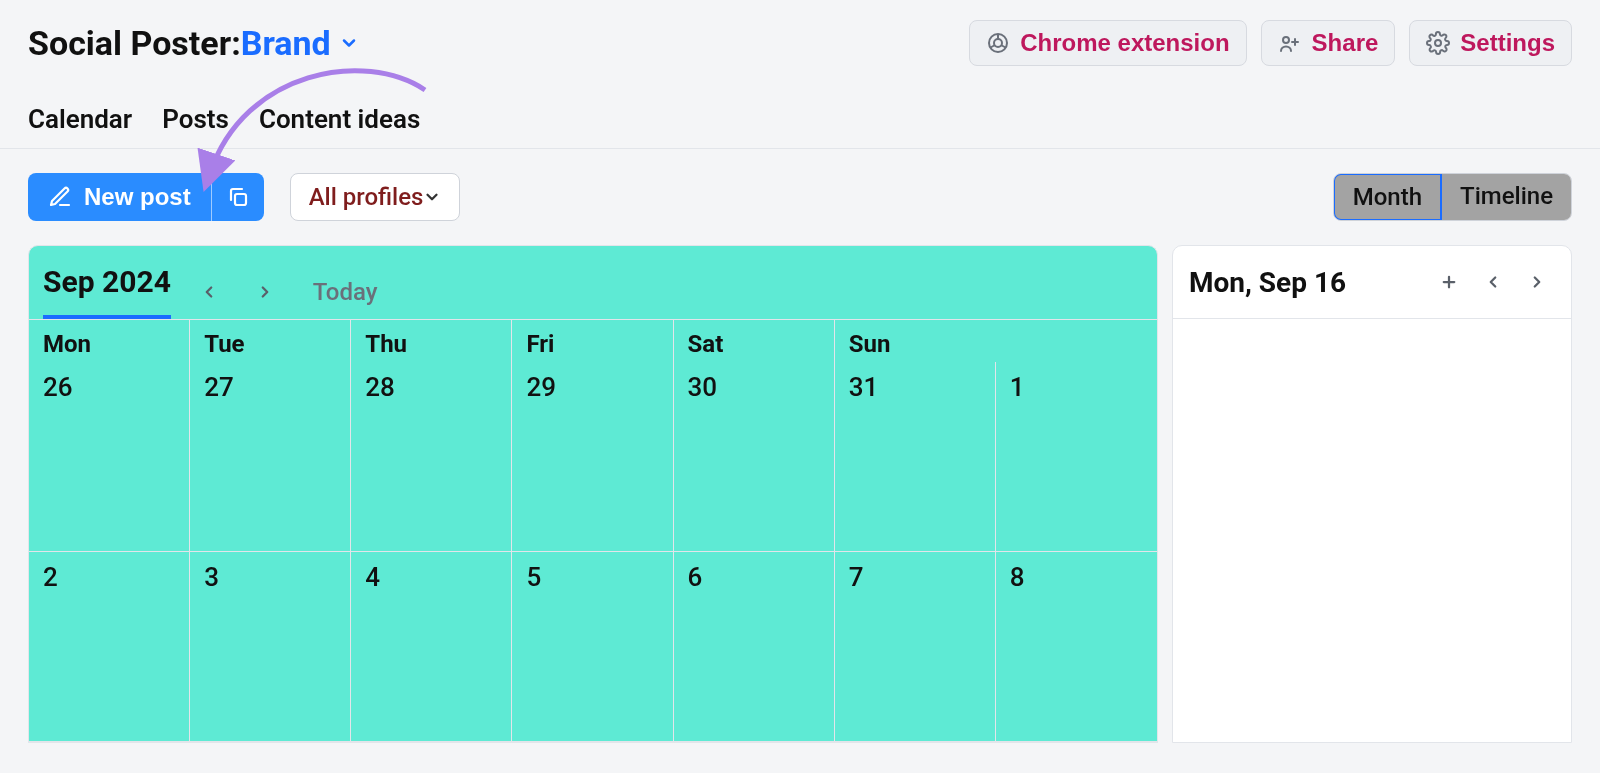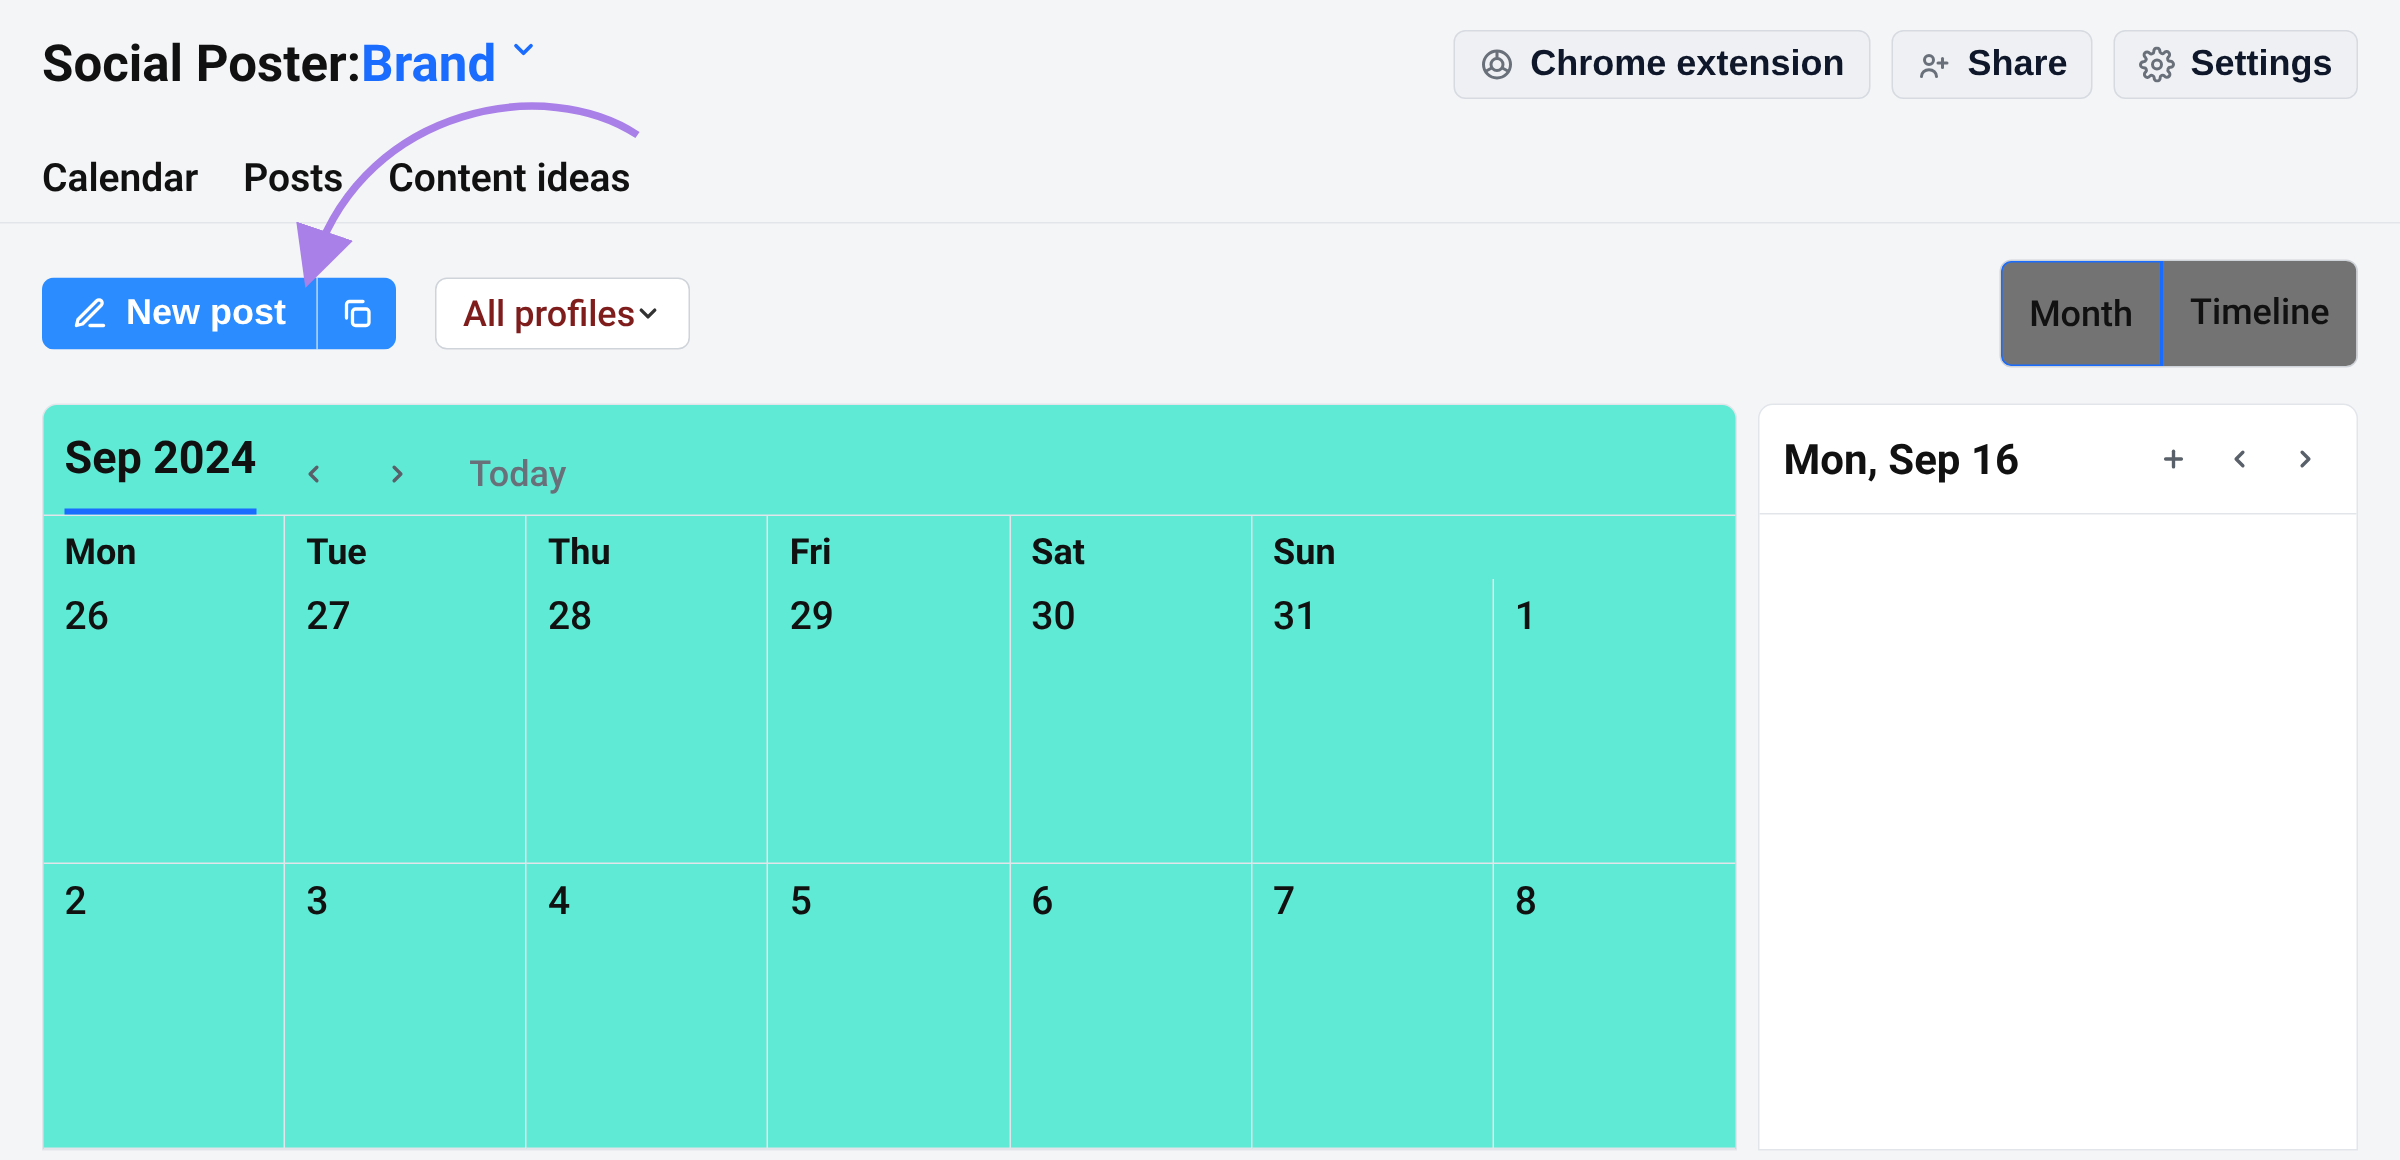--- a/index.html
+++ b/index.html
@@ -21,37 +21,38 @@
   }
   .title-group {
     display: flex;
     align-items: baseline;
     font-size: 34px;
     font-weight: 700;
   }
   .brand-dropdown {
     color: #1a6cff;
     display: inline-flex;
+    align-items: center;
     gap: 8px;
     cursor: pointer;
     font-weight: 700;
   }
   .brand-dropdown svg { display: block; }
 
   .header-buttons {
     display: flex;
     gap: 14px;
   }
   .hbtn {
     display: inline-flex;
     align-items: center;
     gap: 10px;
     background: #eef0f3;
     border: 1px solid #d7dae0;
-    color: #0f172a;
+    color: #be185d;
     font-size: 24px;
     font-weight: 600;
     padding: 8px 16px;
     border-radius: 8px;
     cursor: pointer;
   }
   .hbtn svg { width: 24px; height: 24px; display: block; }
 
   
   .tabs {
@@ -117,23 +118,23 @@
   .view-toggle {
     margin-left: auto;
     display: flex;
     border: 1px solid #cfd3da;
     border-radius: 8px;
     overflow: hidden;
     font-size: 24px;
     font-weight: 500;
   }
   .view-toggle .seg {
-    padding: 20px 18px;
-    cursor: pointer;
-    background: #737373;
+    padding: 8px 18px;
+    cursor: pointer;
+    background: #a3a3a3;
   }
   .view-toggle .seg.active {
     border: 2px solid #1a6cff;
     border-radius: 8px 0 0 8px;
     margin: -1px 0 -1px -1px;
     color:#111;
   }
 
   
   .main {

